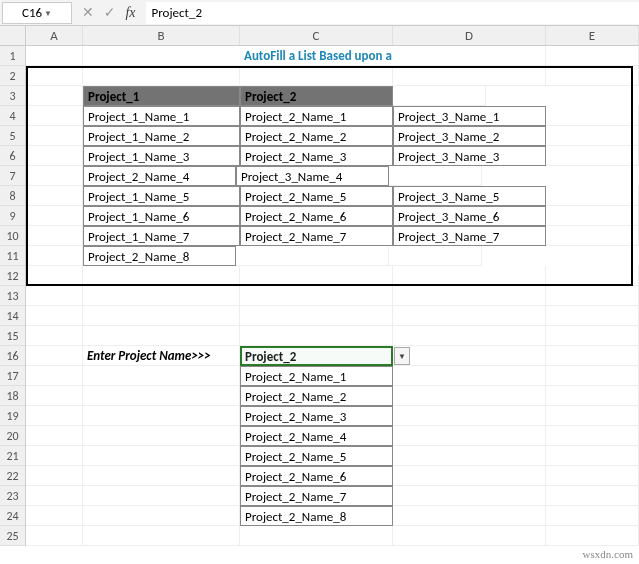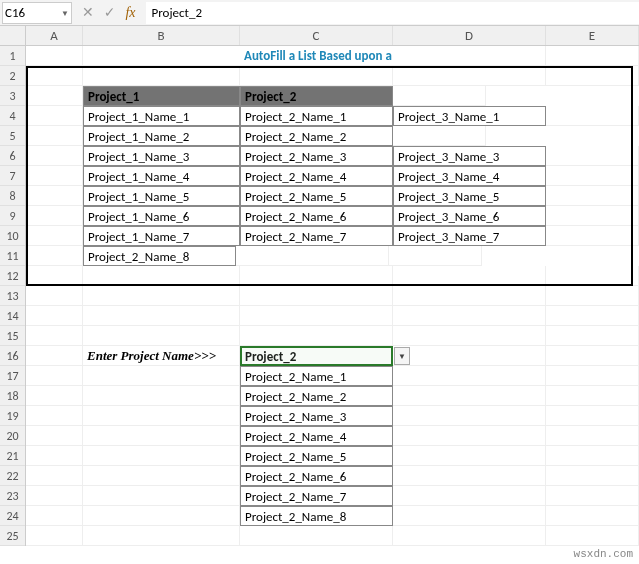--- a/index.html
+++ b/index.html
@@ -19,35 +19,35 @@
       height: 26px;
       background: #f3f3f3;
       border-bottom: 1px solid #ccc;
     }
     .namebox {
       width: 70px;
       height: 22px;
       background: #fff;
       border: 1px solid #ccc;
       margin: 2px 0 2px 2px;
-      padding: 2px 2px;
+      padding: 2px 19px;
       font-size: 13px;
       display: flex;
       align-items: center;
       justify-content: space-between;
     }
     .namebox-arrow { font-size: 8px; color: #666; }
     .fx-controls {
       display: flex;
       align-items: center;
       gap: 10px;
       padding: 0 10px;
       color: #999;
     }
-    .fx-btn { font-style: italic; font-family: 'Times New Roman', serif; color: #a16207; }
+    .fx-btn { font-style: italic; font-family: 'Times New Roman', serif; color: #404040; }
     .formula-input {
       flex: 1;
       height: 22px;
       background: #fff;
       border: none;
       padding: 2px 6px;
       font-size: 13px;
       display: flex;
       align-items: center;
     }
@@ -110,21 +110,21 @@
     .cC { width: 153px; }
     .cD { width: 153px; }
     .cE { width: 93px; }
     .title-row {
       color: #1f88b8;
       font-weight: bold;
       text-align: center;
     }
     .hdr-cell { background: #737373; font-weight: bold; border: 1px solid #888 !important; }
     .data-cell { border: 1px solid #888 !important; }
-    .prompt { font-weight: bold; font-style: italic; text-align: left; padding-right: 24px; font-family: Liberation Serif, serif; }
+    .prompt { font-weight: bold; font-style: italic; text-align: left; padding-right: 24px; }
     .selected-cell {
       position: absolute;
       border: 2px solid #2a7a2a;
       background: rgba(200,230,200,0.15);
       pointer-events: none;
     }
     .dd-arrow {
       position: absolute;
       width: 16px;
       height: 18px;
@@ -135,21 +135,21 @@
       justify-content: center;
       font-size: 8px;
       color: #444;
     }
     .watermark {
       position: absolute;
       right: 6px;
       bottom: 4px;
       font-size: 11px;
       color: #888;
-      font-family: Liberation Mono, monospace;
+      font-family: Liberation Serif, serif;
     }
     .outer-box { position:absolute; border:2px solid #000; pointer-events:none; }
   </style>
 </head>
 <body>
 
 <div class="namebox-bar">
   <div class="namebox">
     <span>C16</span>
     <span class="namebox-arrow">▼</span>
@@ -232,32 +232,32 @@
         <div class="cell cA"></div>
         <div class="cell cB data-cell">Project_1_Name_1</div>
         <div class="cell cC data-cell">Project_2_Name_1</div>
         <div class="cell cD data-cell">Project_3_Name_1</div>
         <div class="cell cE"></div>
       </div>
     <div class="cell-row">
         <div class="cell cA"></div>
         <div class="cell cB data-cell">Project_1_Name_2</div>
         <div class="cell cC data-cell">Project_2_Name_2</div>
+        <div class="cell cD data-cell">Project_3_Name_2</div>
         <div class="cell cE"></div>
       </div>
     <div class="cell-row">
         <div class="cell cA"></div>
         <div class="cell cB data-cell">Project_1_Name_3</div>
         <div class="cell cC data-cell">Project_2_Name_3</div>
         <div class="cell cD data-cell">Project_3_Name_3</div>
         <div class="cell cE"></div>
       </div>
     <div class="cell-row">
         <div class="cell cA"></div>
-        <div class="cell cB data-cell">Project_1_Name_4</div>
         <div class="cell cC data-cell">Project_2_Name_4</div>
         <div class="cell cD data-cell">Project_3_Name_4</div>
         <div class="cell cE"></div>
       </div>
     <div class="cell-row">
         <div class="cell cA"></div>
         <div class="cell cB data-cell">Project_1_Name_5</div>
         <div class="cell cC data-cell">Project_2_Name_5</div>
         <div class="cell cD data-cell">Project_3_Name_5</div>
         <div class="cell cE"></div>

